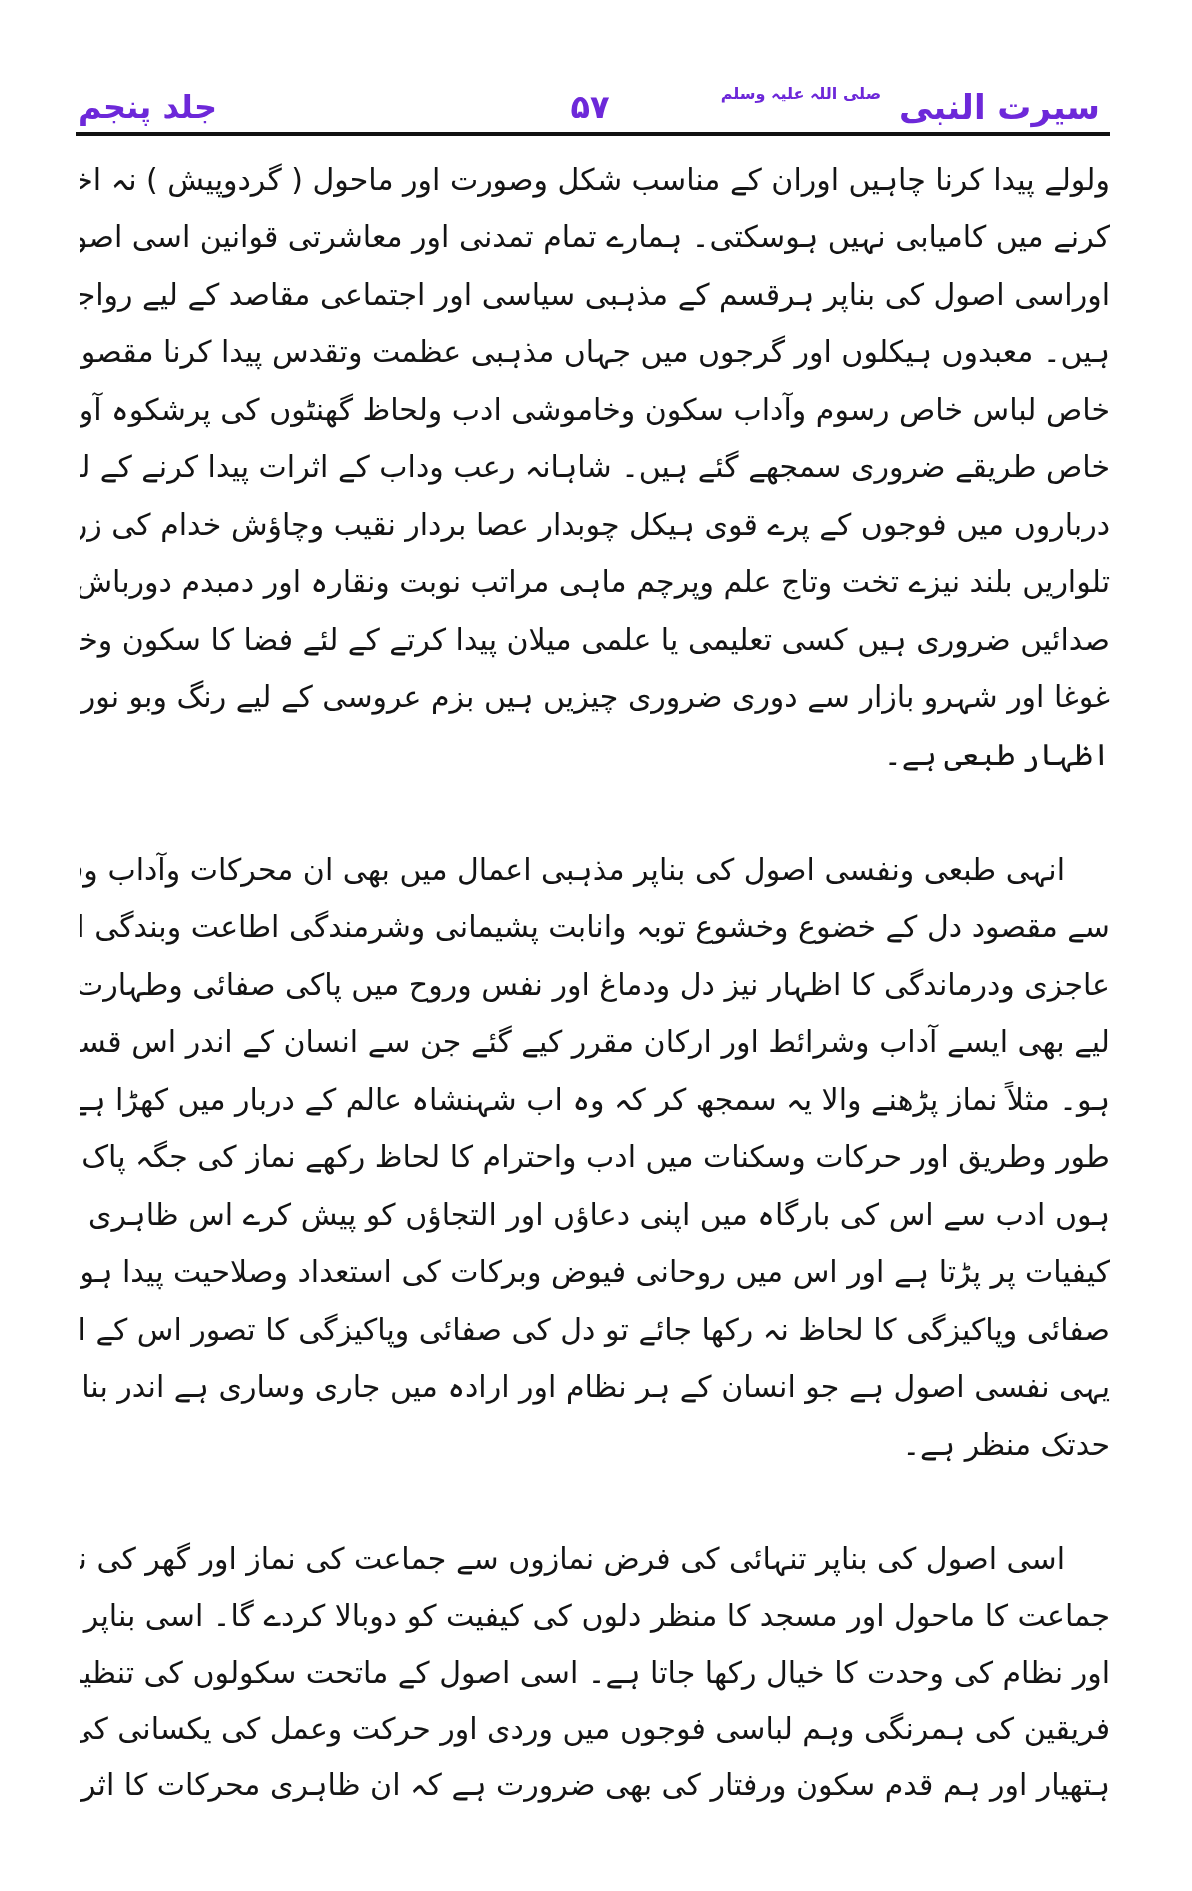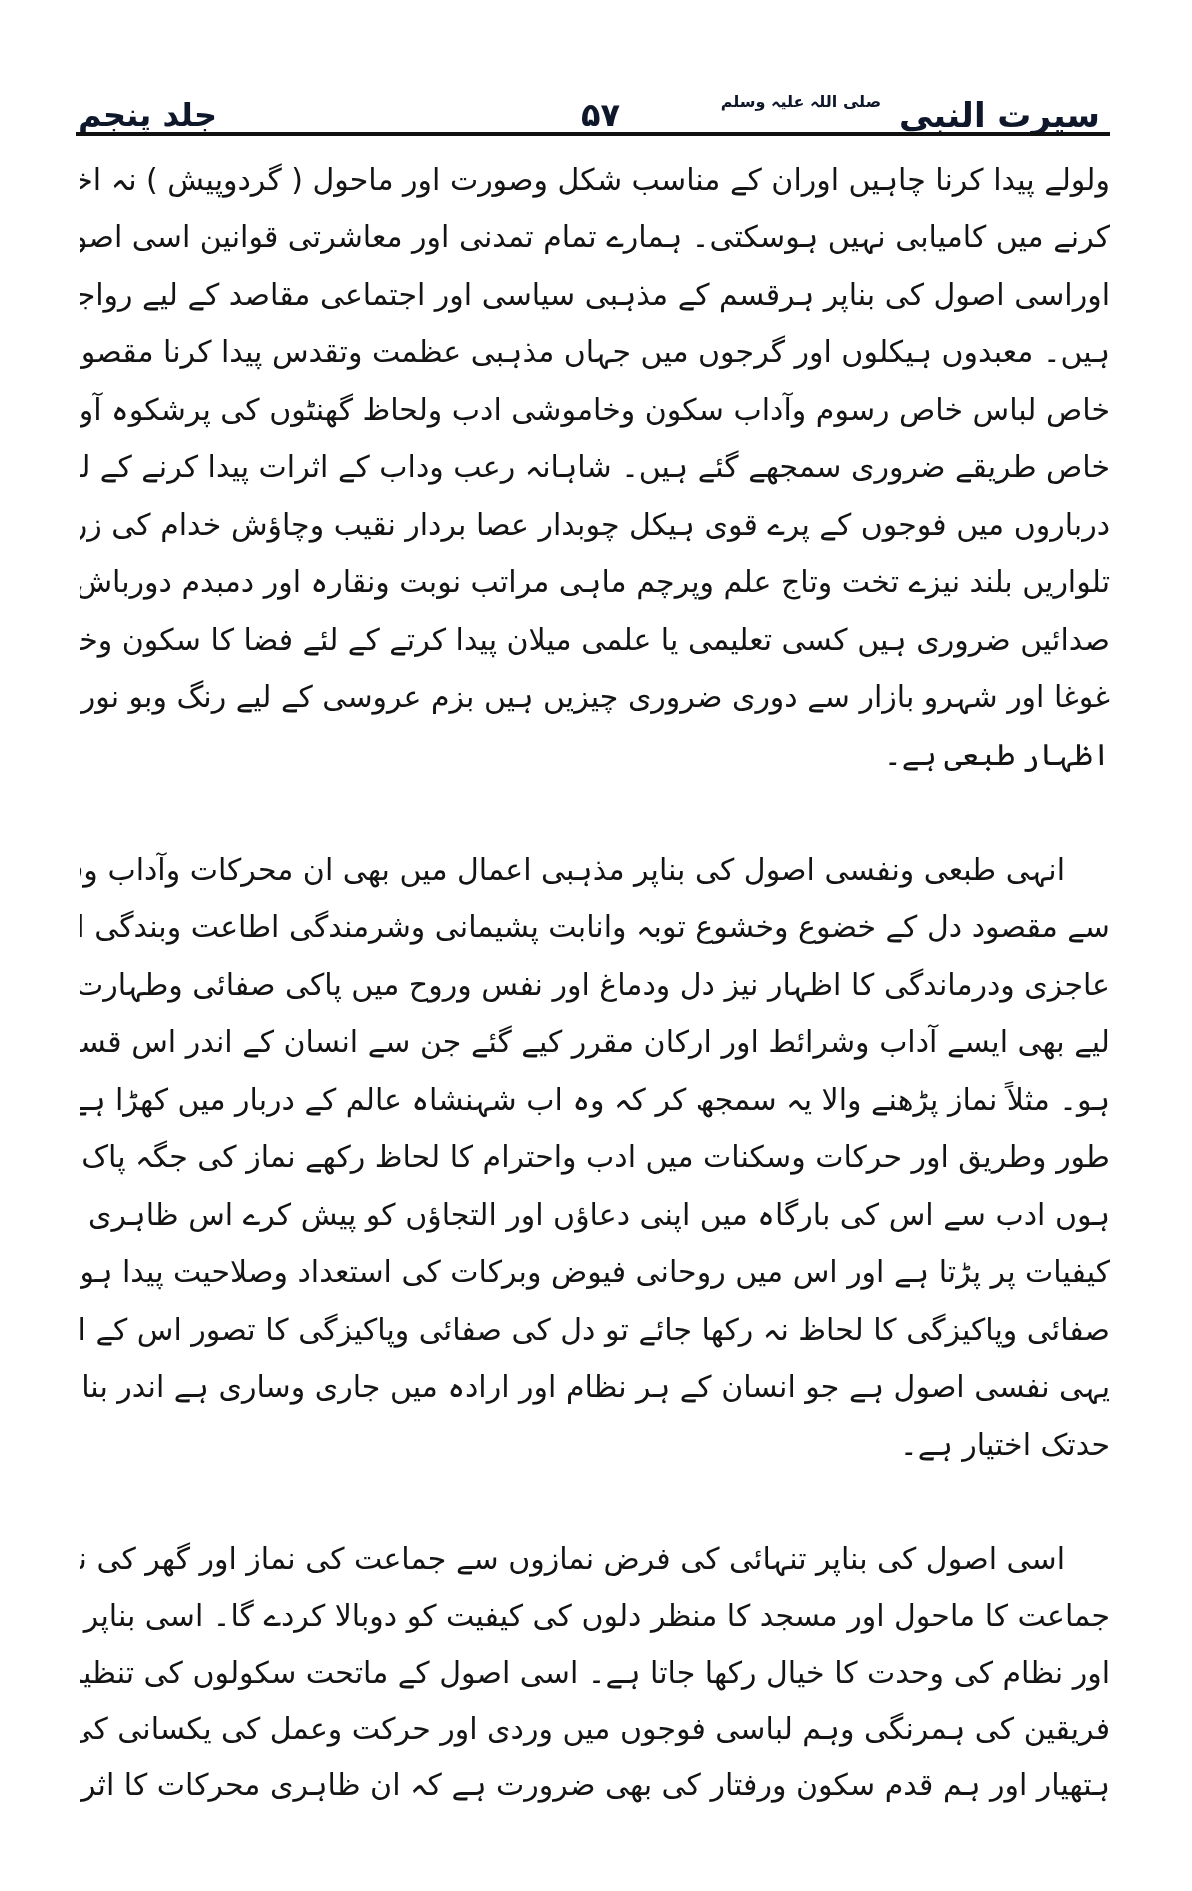--- a/index.html
+++ b/index.html
@@ -1,24 +1,24 @@
 <!DOCTYPE html>
 <html><head>
 <meta charset="utf-8">
 <style>
   html, body { margin: 0; padding: 0; background: #ffffff; }
   body { width: 1192px; height: 1891px; position: relative; overflow: hidden;
          font-family: "DejaVu Sans", sans-serif; color: #111; }
   .page { position: absolute; left: 0; top: 0; width: 1192px; height: 1891px; background: #fff; }
 
-  .hdr { position: absolute; top: 88px; height: 54px; direction: rtl;
-         font-family: "DejaVu Sans", sans-serif; font-weight: bold; color: #0f172a; line-height: 54px; }
+  .hdr { position: absolute; top: 80px; height: 54px; direction: rtl;
+         font-family: "DejaVu Sans", sans-serif; font-weight: bold; color: #6d28d9; line-height: 54px; }
   .hdr-title { right: 92px; font-size: 34px; text-align: center; }
   .hdr-title .saw { font-size: 16px; vertical-align: top; line-height: 28px; margin-right: 6px; }
-  .hdr-page { left: 560px; width: 60px; font-size: 32px; }
+  .hdr-page { left: 560px; width: 60px; text-align: center; font-size: 32px; }
   .hdr-vol { left: 78px; font-size: 32px; }
   .rule { position: absolute; left: 76px; width: 1034px; top: 132px; height: 4px; background: #111; }
 
   .line { position: absolute; left: 80px; width: 1030px; height: 56px;
           direction: rtl; text-align: justify; text-align-last: justify;
           font-size: 30px; line-height: 56px; white-space: nowrap; overflow: hidden;
           font-family: "DejaVu Sans", sans-serif; color: #141414; }
   .line.last { text-align-last: right; }
   .line.indent { width: 985px; }
 </style>
@@ -52,21 +52,21 @@
         <div class="line indent" style="top: 842px;">انہی طبعی ونفسی اصول کی بناپر مذہبی اعمال میں بھی ان محرکات وآداب وقوانین کی رعایت رکھی گئی ہے نماز</div>
         <div class="line" style="top: 899px;">سے مقصود دل کے خضوع وخشوع توبہ وانابت پشیمانی وشرمندگی اطاعت وبندگی اور خدا کی عظمت وکبریائی اور اپنی</div>
         <div class="line" style="top: 957px;">عاجزی ودرماندگی کا اظہار نیز دل ودماغ اور نفس وروح میں پاکی صفائی وطہارت پیدا کرنا ہے اس بناپر نماز کے</div>
         <div class="line" style="top: 1014px;">لیے بھی ایسے آداب وشرائط اور ارکان مقرر کیے گئے جن سے انسان کے اندر اس قسم کے جذبات کو تحریک اور نشوونما</div>
         <div class="line" style="top: 1072px;">ہو۔ مثلاً نماز پڑھنے والا یہ سمجھ کر کہ وہ اب شہنشاہ عالم کے دربار میں کھڑا ہے ہاتھ باندھے رہے نظر نیچی کئے رہے</div>
         <div class="line" style="top: 1129px;">طور وطریق اور حرکات وسکنات میں ادب واحترام کا لحاظ رکھے نماز کی جگہ پاک ہو بدن پاک ہو کپڑے پاک</div>
         <div class="line" style="top: 1187px;">ہوں ادب سے اس کی بارگاہ میں اپنی دعاؤں اور التجاؤں کو پیش کرے اس ظاہری مجموعی ہیئت کا اثر انسان کی باطنی</div>
         <div class="line" style="top: 1244px;">کیفیات پر پڑتا ہے اور اس میں روحانی فیوض وبرکات کی استعداد وصلاحیت پیدا ہوتی ہے۔ فرض کیجیے کہ ظاہری</div>
         <div class="line" style="top: 1302px;">صفائی وپاکیزگی کا لحاظ نہ رکھا جائے تو دل کی صفائی وپاکیزگی کا تصور اس کے اندر موثر انداز میں کیونکر پیدا ہوگا</div>
         <div class="line" style="top: 1359px;">یہی نفسی اصول ہے جو انسان کے ہر نظام اور ارادہ میں جاری وساری ہے اندر بنانے کے لیے باہر کا بنانا بھی ایک</div>
-        <div class="line last" style="top: 1417px;">حدتک اختیار ہے۔</div>
+        <div class="line last" style="top: 1417px;">حدتک منظر ہے۔</div>
       </div>
       <div>
         <div class="line indent" style="top: 1531px;">اسی اصول کی بناپر تنہائی کی فرض نمازوں سے جماعت کی نماز اور گھر کی نمازوں سے مسجد کی نماز بہتر ہے کہ</div>
         <div class="line" style="top: 1588px;">جماعت کا ماحول اور مسجد کا منظر دلوں کی کیفیت کو دوبالا کردے گا۔ اسی بناپر تمام بڑے بڑے کاموں میں اجتماعیت</div>
         <div class="line" style="top: 1645px;">اور نظام کی وحدت کا خیال رکھا جاتا ہے۔ اسی اصول کے ماتحت سکولوں کی تنظیم اور ان کی درجہ بندی کھیل میں</div>
         <div class="line" style="top: 1701px;">فریقین کی ہمرنگی وہم لباسی فوجوں میں وردی اور حرکت وعمل کی یکسانی کی ضرورت سمجھی گئی ہے اور یکساں اسلحہ اور</div>
         <div class="line" style="top: 1757px;">ہتھیار اور ہم قدم سکون ورفتار کی بھی ضرورت ہے کہ ان ظاہری محرکات کا اثر پوری جماعت کے اندرونی تخیل پر پڑتا</div>
       </div>
     </div>
 </div>

